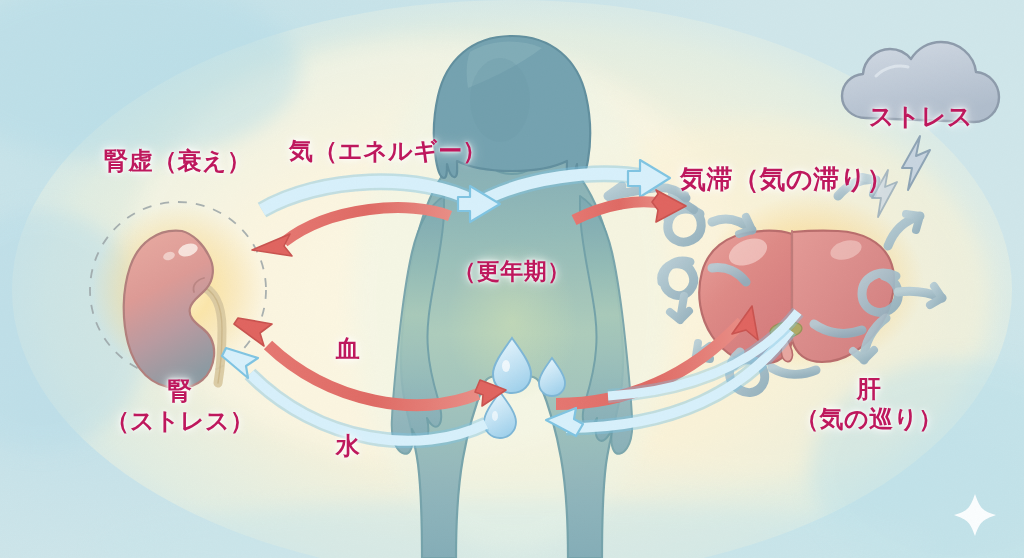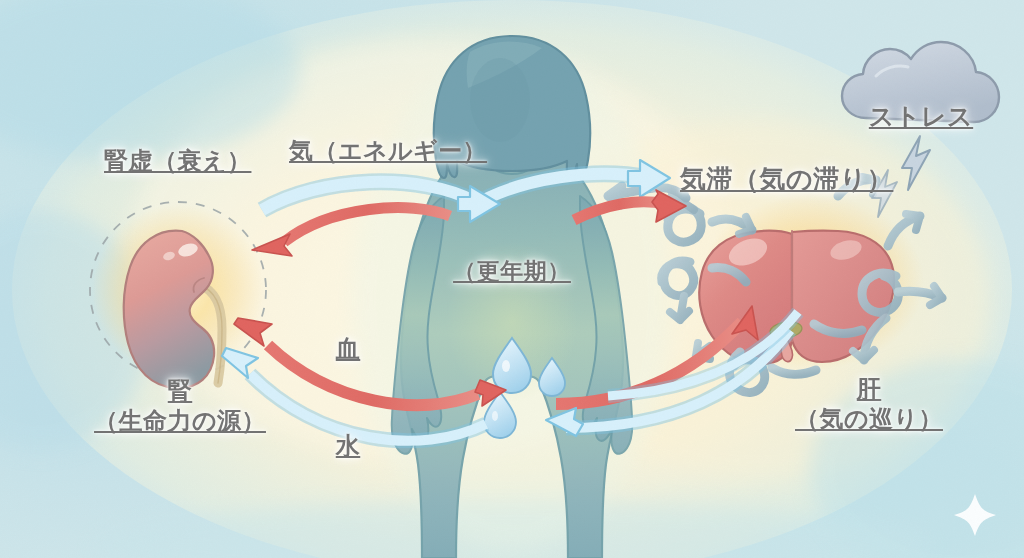--- a/index.html
+++ b/index.html
@@ -6,27 +6,26 @@
   html,body{margin:0;padding:0;}
   body{
     width:1024px;height:558px;overflow:hidden;
     font-family:"Liberation Sans","DejaVu Sans",sans-serif;
     background:#cfe6ea;
   }
   #stage{position:relative;width:1024px;height:558px;overflow:hidden;}
   #stage svg.layer{position:absolute;left:0;top:0;width:1024px;height:558px;}
   .lbl{
     position:absolute;
-    color:#737373;
+    color:#be185d;
     font-weight:700;
     letter-spacing:0.02em;
     white-space:nowrap;
     line-height:1.18;
     text-shadow:0 0 7px rgba(255,255,255,.95),0 0 14px rgba(255,255,255,.8),0 0 3px rgba(255,255,255,1);
-    text-decoration:underline;
   }
   .lbl.ctr{text-align:center;transform:translateX(-50%);}
   .t-kyo{left:104px;top:147px;font-size:24px;}
   .t-ki {left:262px;top:137px;font-size:24px;margin-left:27px;}
   .t-kitai{left:680px;top:135px;font-size:26px;margin-top:29px;}
   .t-stress{left:921px;top:102px;font-size:25px;transform:translateX(-50%);}
   .t-center{left:512px;top:256px;font-size:29px;}
   .t-center .sub{font-size:23px;display:block;margin-top:2px;}
   .t-jin{left:180px;top:377px;font-size:24px;}
   .t-jin .sub{font-size:24px;display:block;margin-top:2px;}
@@ -379,21 +378,21 @@
   <div class="lbl t-ki">気（エネルギー）</div>
   <div class="lbl t-kitai">気滞（気の滞り）</div>
   <div class="lbl t-stress">ストレス</div>
 
   <div class="lbl ctr t-center">
     <span class="sub">（更年期）</span>
   </div>
 
   <div class="lbl ctr t-jin">
     <span>腎</span>
-    <span class="sub">（生命力の源）</span>
+    <span class="sub">（ストレス）</span>
   </div>
 
   <div class="lbl ctr t-kan">
     <span>肝</span>
     <span class="sub">（気の巡り）</span>
   </div>
 
   <div class="lbl t-ketsu">血</div>
   <div class="lbl t-sui">水</div>
 

